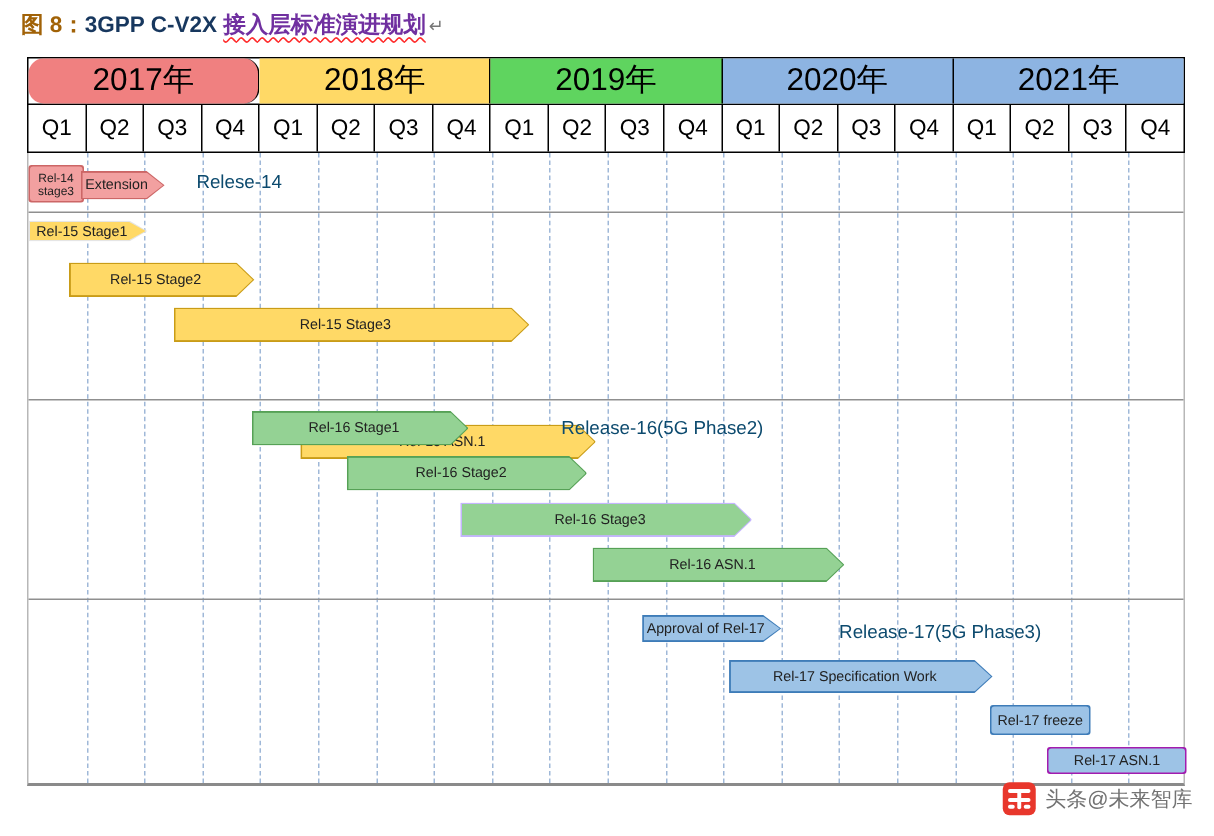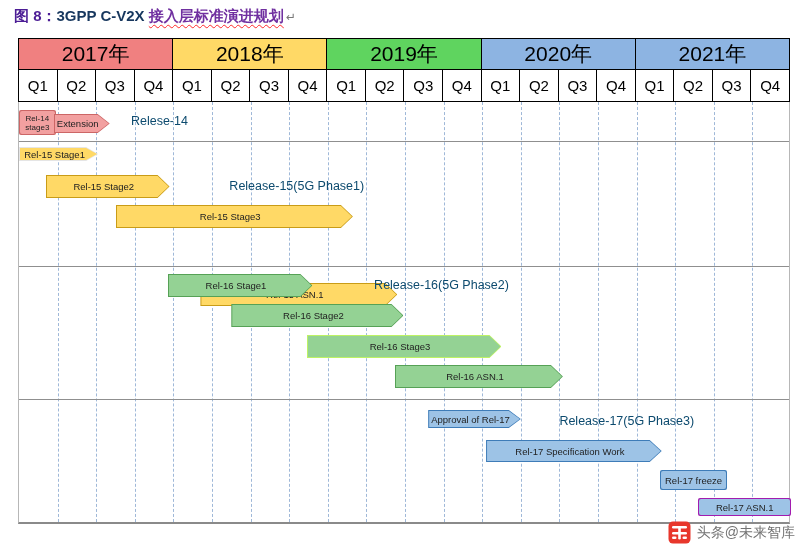--- a/index.html
+++ b/index.html
@@ -2,21 +2,21 @@
 <html><head>
 <meta charset="utf-8">
 <style>
   html,body{margin:0;padding:0;}
   body{
     width:809px;height:557px;position:relative;background:#ffffff;
     font-family:"Liberation Sans","DejaVu Sans",sans-serif;overflow:hidden;color:#000;
   }
   
   .fig-title{position:absolute;left:14px;top:7px;font-size:15px;font-weight:bold;white-space:nowrap;}
-  .t-fig{color:#4c1d95;}
+  .t-fig{color:#a16207;}
   .t-main{color:#17375e;}
   .t-suffix{color:#7030a0;text-decoration:underline wavy #ff2a2a 1px;text-underline-offset:3px;}
   .t-ret{color:#777;font-weight:400;font-size:12px;margin-left:2px;}
   
   .chart{position:absolute;left:18px;top:38px;width:772px;}
   .years{display:flex;height:30px;border:1px solid #000;box-sizing:content-box;}
   .ycell{flex:1;text-align:center;font-size:21px;line-height:30px;border-right:1px solid #000;}
   .ycell:last-child{border-right:none;}
   .quarters{display:flex;height:31px;border:1px solid #000;border-top:none;background:#fff;}
   .qcell{flex:1;text-align:center;font-size:15px;line-height:31px;border-right:1px solid #000;}
@@ -41,21 +41,21 @@
 </style>
 </head>
 <body>
 
 <div class="fig-title">
   <span class="t-fig">图 8：</span><span class="t-main">3GPP C-V2X </span><span class="t-suffix">接入层标准演进规划</span><span class="t-ret">↵</span>
 </div>
 
 <div class="chart">
   <div class="years" id="years">
-      <div class="ycell" style="background: rgb(240, 128, 128);">2017年</div>
+      <div class="ycell" style="background: rgb(240, 128, 128); border-radius: 10px;">2017年</div>
       <div class="ycell" style="background: rgb(255, 217, 102);">2018年</div>
       <div class="ycell" style="background: rgb(95, 212, 95);">2019年</div>
       <div class="ycell" style="background: rgb(141, 180, 226);">2020年</div>
       <div class="ycell" style="background: rgb(141, 180, 226);">2021年</div>
     </div>
   <div class="quarters" id="quarters">
       <div class="qcell">Q1</div>
       <div class="qcell">Q2</div>
       <div class="qcell">Q3</div>
       <div class="qcell">Q4</div>
@@ -113,43 +113,42 @@
       </div>
       <div class="bar arrow" style="left: 96.5px; top: 103px; width: 237.39px; height: 23px; background: rgb(201, 156, 23);">
         <div class="bar-fill" style="background: rgb(255, 217, 102);">Rel-15 Stage3</div>
       </div>
       <div class="bar arrow" style="left: 181.42px; top: 133px; width: 196.86px; height: 23px; background: rgb(201, 156, 23); margin-top: 48px;">
         <div class="bar-fill" style="background: rgb(255, 217, 102);">Rel-15 ASN.1</div>
       </div>
       <div class="bar arrow" style="left: 148.61px; top: 172px; width: 144.75px; height: 23px; background: rgb(86, 161, 86);">
         <div class="bar-fill" style="background: rgb(148, 210, 148);">Rel-16 Stage1</div>
       </div>
-      <div class="bar arrow" style="left: 212.3px; top: 202px; width: 160.19px; height: 23px; background: rgb(86, 161, 86); padding-left: 12px;">
+      <div class="bar arrow" style="left: 212.3px; top: 202px; width: 160.19px; height: 23px; background: rgb(86, 161, 86);">
         <div class="bar-fill" style="background: rgb(148, 210, 148);">Rel-16 Stage2</div>
       </div>
-      <div class="bar arrow" style="left: 287.57px; top: 233px; width: 194.93px; height: 23px; background: #bef264;">
+      <div class="bar arrow" style="left: 287.57px; top: 233px; width: 194.93px; height: 23px; background: #c4b5fd;">
         <div class="bar-fill" style="background: rgb(148, 210, 148);">Rel-16 Stage3</div>
       </div>
       <div class="bar arrow" style="left: 376px; top: 263px; width: 167.91px; height: 23px; background: rgb(86, 161, 86);">
         <div class="bar-fill" style="background: rgb(148, 210, 148);">Rel-16 ASN.1</div>
       </div>
       <div class="bar arrow" style="left: 409.16px; top: 308px; width: 92.64px; height: 18px; background: rgb(62, 124, 184);">
         <div class="bar-fill" style="background: rgb(157, 195, 230);">Approval of Rel-17</div>
       </div>
       <div class="bar arrow" style="left: 467.06px; top: 338px; width: 175.63px; height: 22px; background: rgb(62, 124, 184);">
         <div class="bar-fill" style="background: rgb(157, 195, 230);">Rel-17 Specification Work</div>
       </div>
       <div class="bar rectbar" style="left: 640.76px; top: 368px; width: 67.55px; height: 20px; background: rgb(62, 124, 184);">
         <div class="bar-fill" style="background: rgb(157, 195, 230);">Rel-17 freeze</div>
       </div>
       <div class="bar rectbar" style="left: 679.36px; top: 396px; width: 92.64px; height: 18px; background: #a21caf;">
         <div class="bar-fill" style="background: rgb(157, 195, 230);">Rel-17 ASN.1</div>
       </div>
       <div class="annot" style="left: 111.94px; top: 12px;">Relese-14</div>
-      <div class="annot" style="left: 210.37px; top: 77px;">Release-15(5G Phase1)</div>
       <div class="annot" style="left: 355.12px; top: 176px;">Release-16(5G Phase2)</div>
       <div class="annot" style="left: 540.4px; top: 312px;">Release-17(5G Phase3)</div>
     </div>
 </div>
 
 <div class="watermark">
   <span class="wm-logo">
     <svg width="23" height="23" viewBox="0 0 23 23">
       <rect x="0.5" y="0.5" width="22" height="22" rx="4.5" fill="#e8372c"></rect>
       <rect x="4" y="5" width="15" height="2.6" rx="1.3" fill="#ffffff"></rect>

